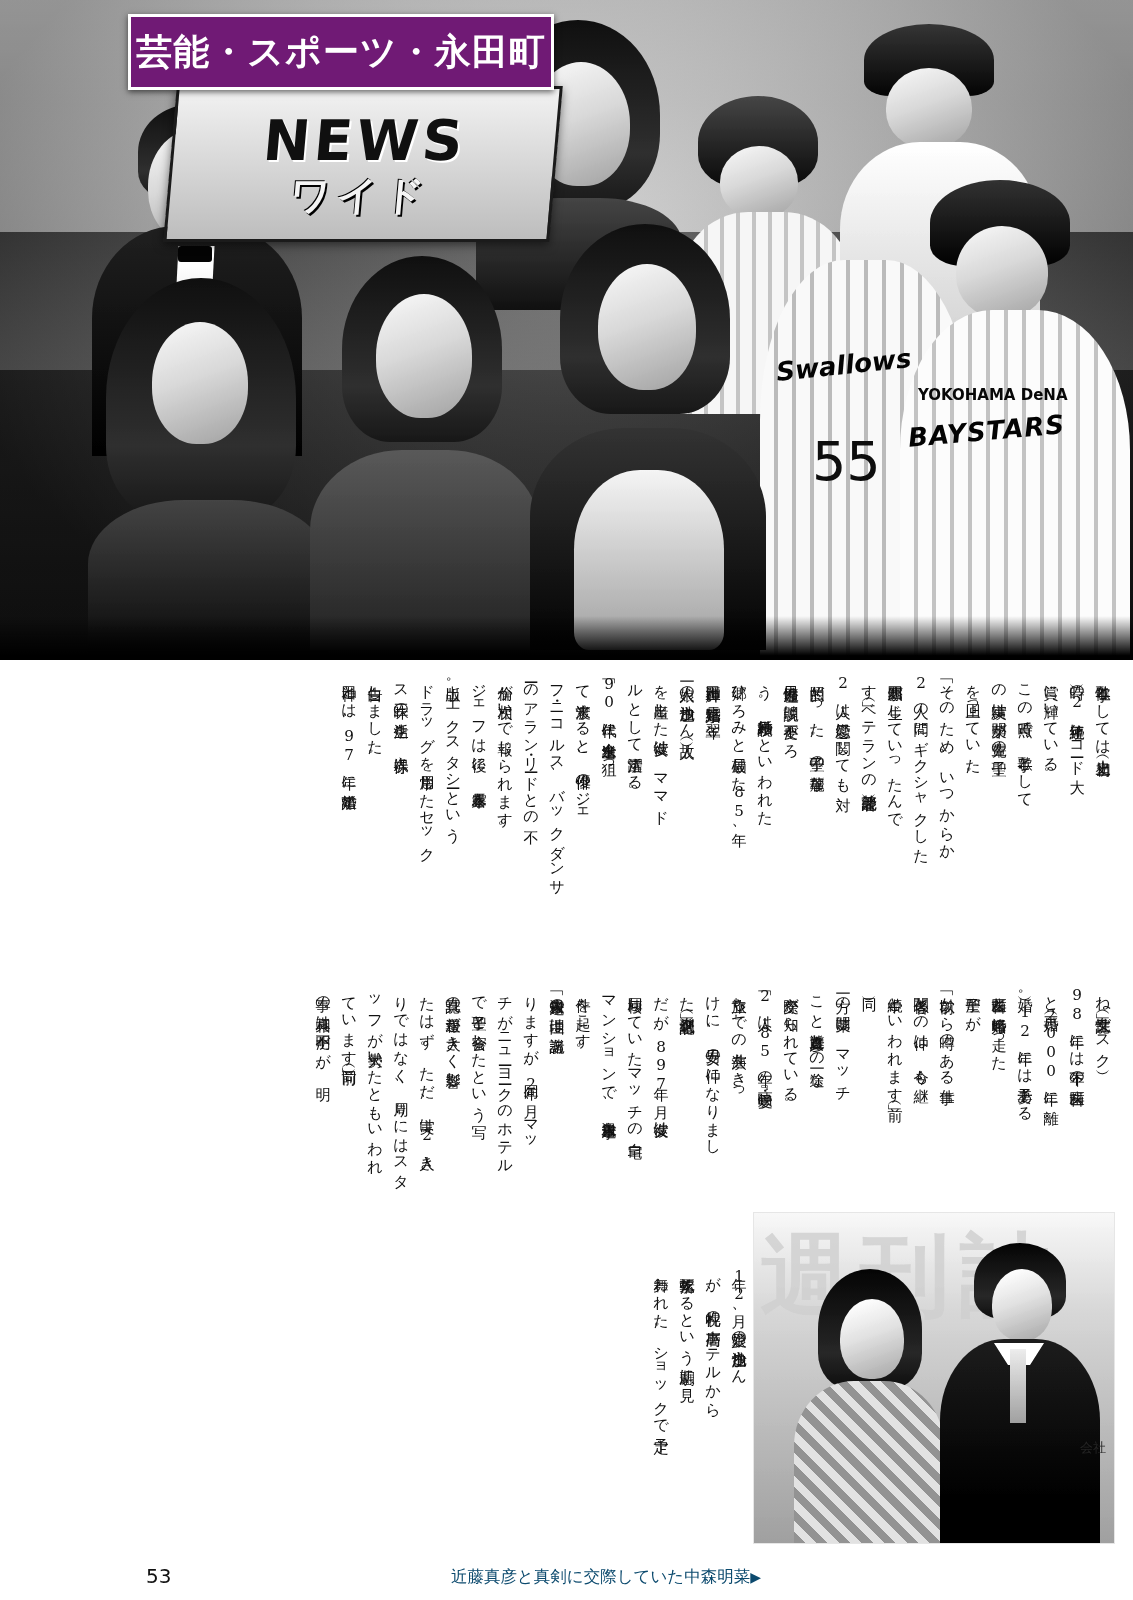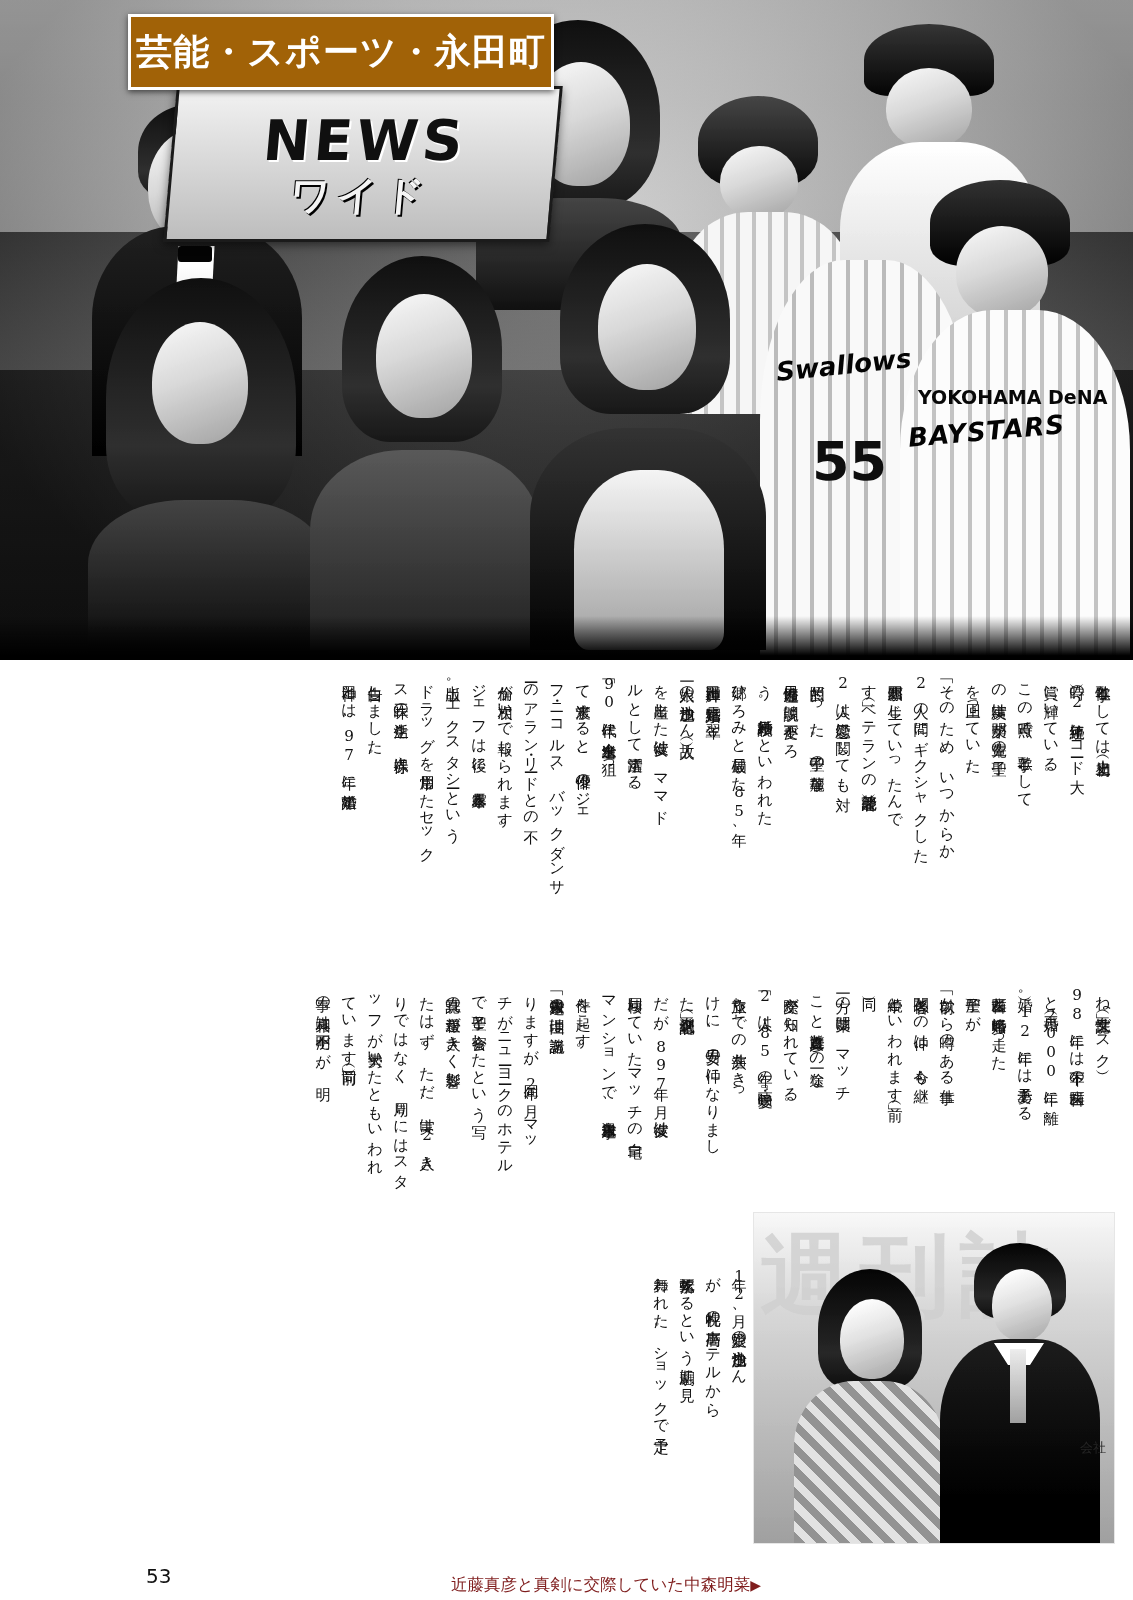--- a/index.html
+++ b/index.html
@@ -45,21 +45,21 @@
     position:absolute; inset:0;
     background: radial-gradient(ellipse at 50% 40%, rgba(255,255,255,0.18), rgba(0,0,0,0.38) 78%);
     pointer-events:none;
   }
 
   
   .masthead {
     position: absolute;
     left: 128px; top: 14px;
     width: 420px; height: 70px;
-    background: #a16207;
+    background: #701a75;
     border: 3px solid #fff;
     display: flex; align-items: center; justify-content: center;
     box-shadow: 0 2px 6px rgba(0,0,0,.6);
     z-index: 7;
   }
   .masthead span {
     color: #fff;
     font-family: "DejaVu Sans", "Liberation Sans", sans-serif;
     font-weight: 700;
     font-size: 36px;
@@ -168,35 +168,35 @@
   #fig-player-2 .helmet{ position:absolute; left:24px; top:4px; width:130px; height:72px;
     border-radius:50% 50% 20% 20%; background:linear-gradient(180deg,#3d3d3d,#111);}
   #fig-player-2 .face { left:46px; top:48px; width:86px; height:80px; }
   #fig-player-2 .torso{ left:0px; top:122px; width:200px; height:218px;
     background:linear-gradient(180deg,#f2f2f2,#c6c6c6);}
 
   #fig-player-3 { left: 760px; top: 230px; width: 210px; height: 430px; z-index:6;}
   #fig-player-3 .torso{ left:0; top:30px; width:210px; height:400px;
     background:repeating-linear-gradient(90deg,#ececec 0 14px,#b5b5b5 14px 18px);}
   #fig-player-3 .num { position:absolute; left:52px; top:200px; font-size:54px;
-    font-family:"DejaVu Sans","Liberation Sans",sans-serif; font-weight:700; color:#1a1a1a;}
+    font-family:"DejaVu Sans","Liberation Sans",sans-serif; font-weight:400; color:#1a1a1a;}
   #fig-player-3 .team{ position:absolute; left:16px; top:120px; font-size:26px; font-style:italic;
     font-family:"DejaVu Sans","Liberation Sans",sans-serif; font-weight:700; color:#111;
     transform:rotate(-6deg);}
 
   #fig-player-4 { left: 900px; top: 180px; width: 230px; height: 480px; z-index:6;}
   #fig-player-4 .helmet{ position:absolute; left:30px; top:0px; width:140px; height:86px;
     border-radius:50% 50% 24% 24%; background:linear-gradient(180deg,#3a3a3a,#0e0e0e);}
   #fig-player-4 .face { left:56px; top:46px; width:92px; height:92px; }
   #fig-player-4 .torso{ left:0px; top:130px; width:230px; height:350px;
     background:repeating-linear-gradient(90deg,#efefef 0 14px,#bcbcbc 14px 18px);}
   #fig-player-4 .team{ position:absolute; left:8px; top:236px; font-size:26px; font-style:italic;
     font-family:"DejaVu Sans","Liberation Sans",sans-serif; font-weight:700; color:#101010;
     transform:rotate(-5deg); letter-spacing:1px;}
-  #fig-player-4 .team2{ position:absolute; left:18px; top:206px; font-size:19px;
+  #fig-player-4 .team2{ position:absolute; left:18px; top:206px; font-size:15px;
     font-family:"DejaVu Sans","Liberation Sans",sans-serif; font-weight:700; color:#151515;}
 
   
   .hero-floor{
     position:absolute; left:0; bottom:0; width:100%; height:44px;
     background:linear-gradient(180deg, rgba(0,0,0,0) 0%, #000 90%);
     z-index: 8;
   }
 
   
@@ -271,24 +271,24 @@
   .photo-akina .m-figure .torso{ left:0; top:96px; width:160px; height:204px;
     background: linear-gradient(180deg,#2f2f2f,#111);}
   .photo-akina .m-figure .tie{ position:absolute; left:70px; top:106px; width:16px; height:74px;
     background: linear-gradient(180deg,#d8d8d8,#9a9a9a);}
   .photo-akina .m-figure .collar{ position:absolute; left:54px; top:100px; width:50px; height:22px;
     background:#f2f2f2; clip-path: polygon(0 0,100% 0,72% 100%,28% 100%);}
 
   .caption {
     position: absolute;
     right: 372px;
-    bottom: 4px;
+    bottom: 12px;
     font-size: 16.5px;
     font-family: "DejaVu Serif","Liberation Serif",serif;
-    color: #7f1d1d;
+    color: #0c4a6e;
     white-space: nowrap;
   }
   .caption .tri { font-size: 14px; }
 
   .folio {
     position: absolute;
     left: 146px;
     bottom: 12px;
     font-size: 20px;
     font-family: "DejaVu Sans","Liberation Sans",sans-serif;

